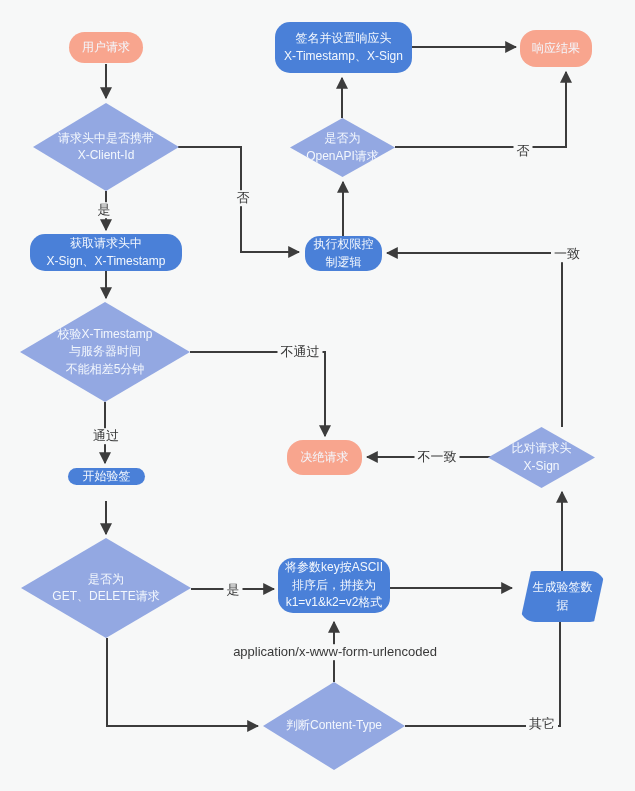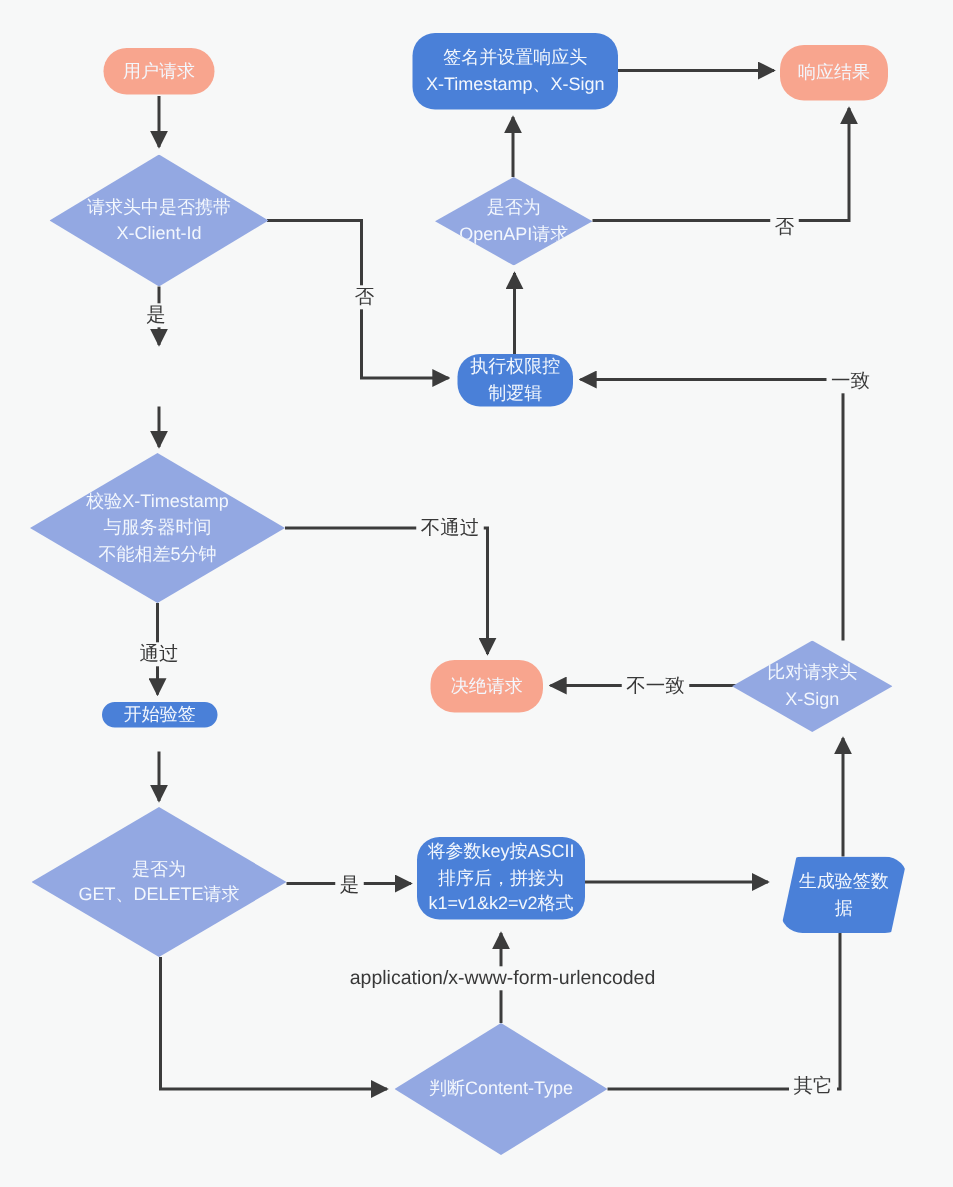--- a/index.html
+++ b/index.html
@@ -70,20 +70,26 @@
     <span>用户请求</span>
   </div>
 
   <div class="node diamond" style="left:33px;top:103px;width:146px;height:88px">
     <div>
       <div>请求头中是否携带</div>
       <div>X-Client-Id</div>
     </div>
   </div>
 
+  <div class="node rect" style="left:30px;top:234px;width:152px;height:37px">
+    <div>
+      <div>获取请求头中</div>
+      <div>X-Sign、X-Timestamp</div>
+    </div>
+  </div>
 
   <div class="node diamond" style="left:20px;top:302px;width:170px;height:100px">
     <div>
       <div>校验X-Timestamp</div>
       <div>与服务器时间</div>
       <div>不能相差5分钟</div>
     </div>
   </div>
 
   <div class="node rect" style="left:68px;top:468px;width:77px;height:17px">

